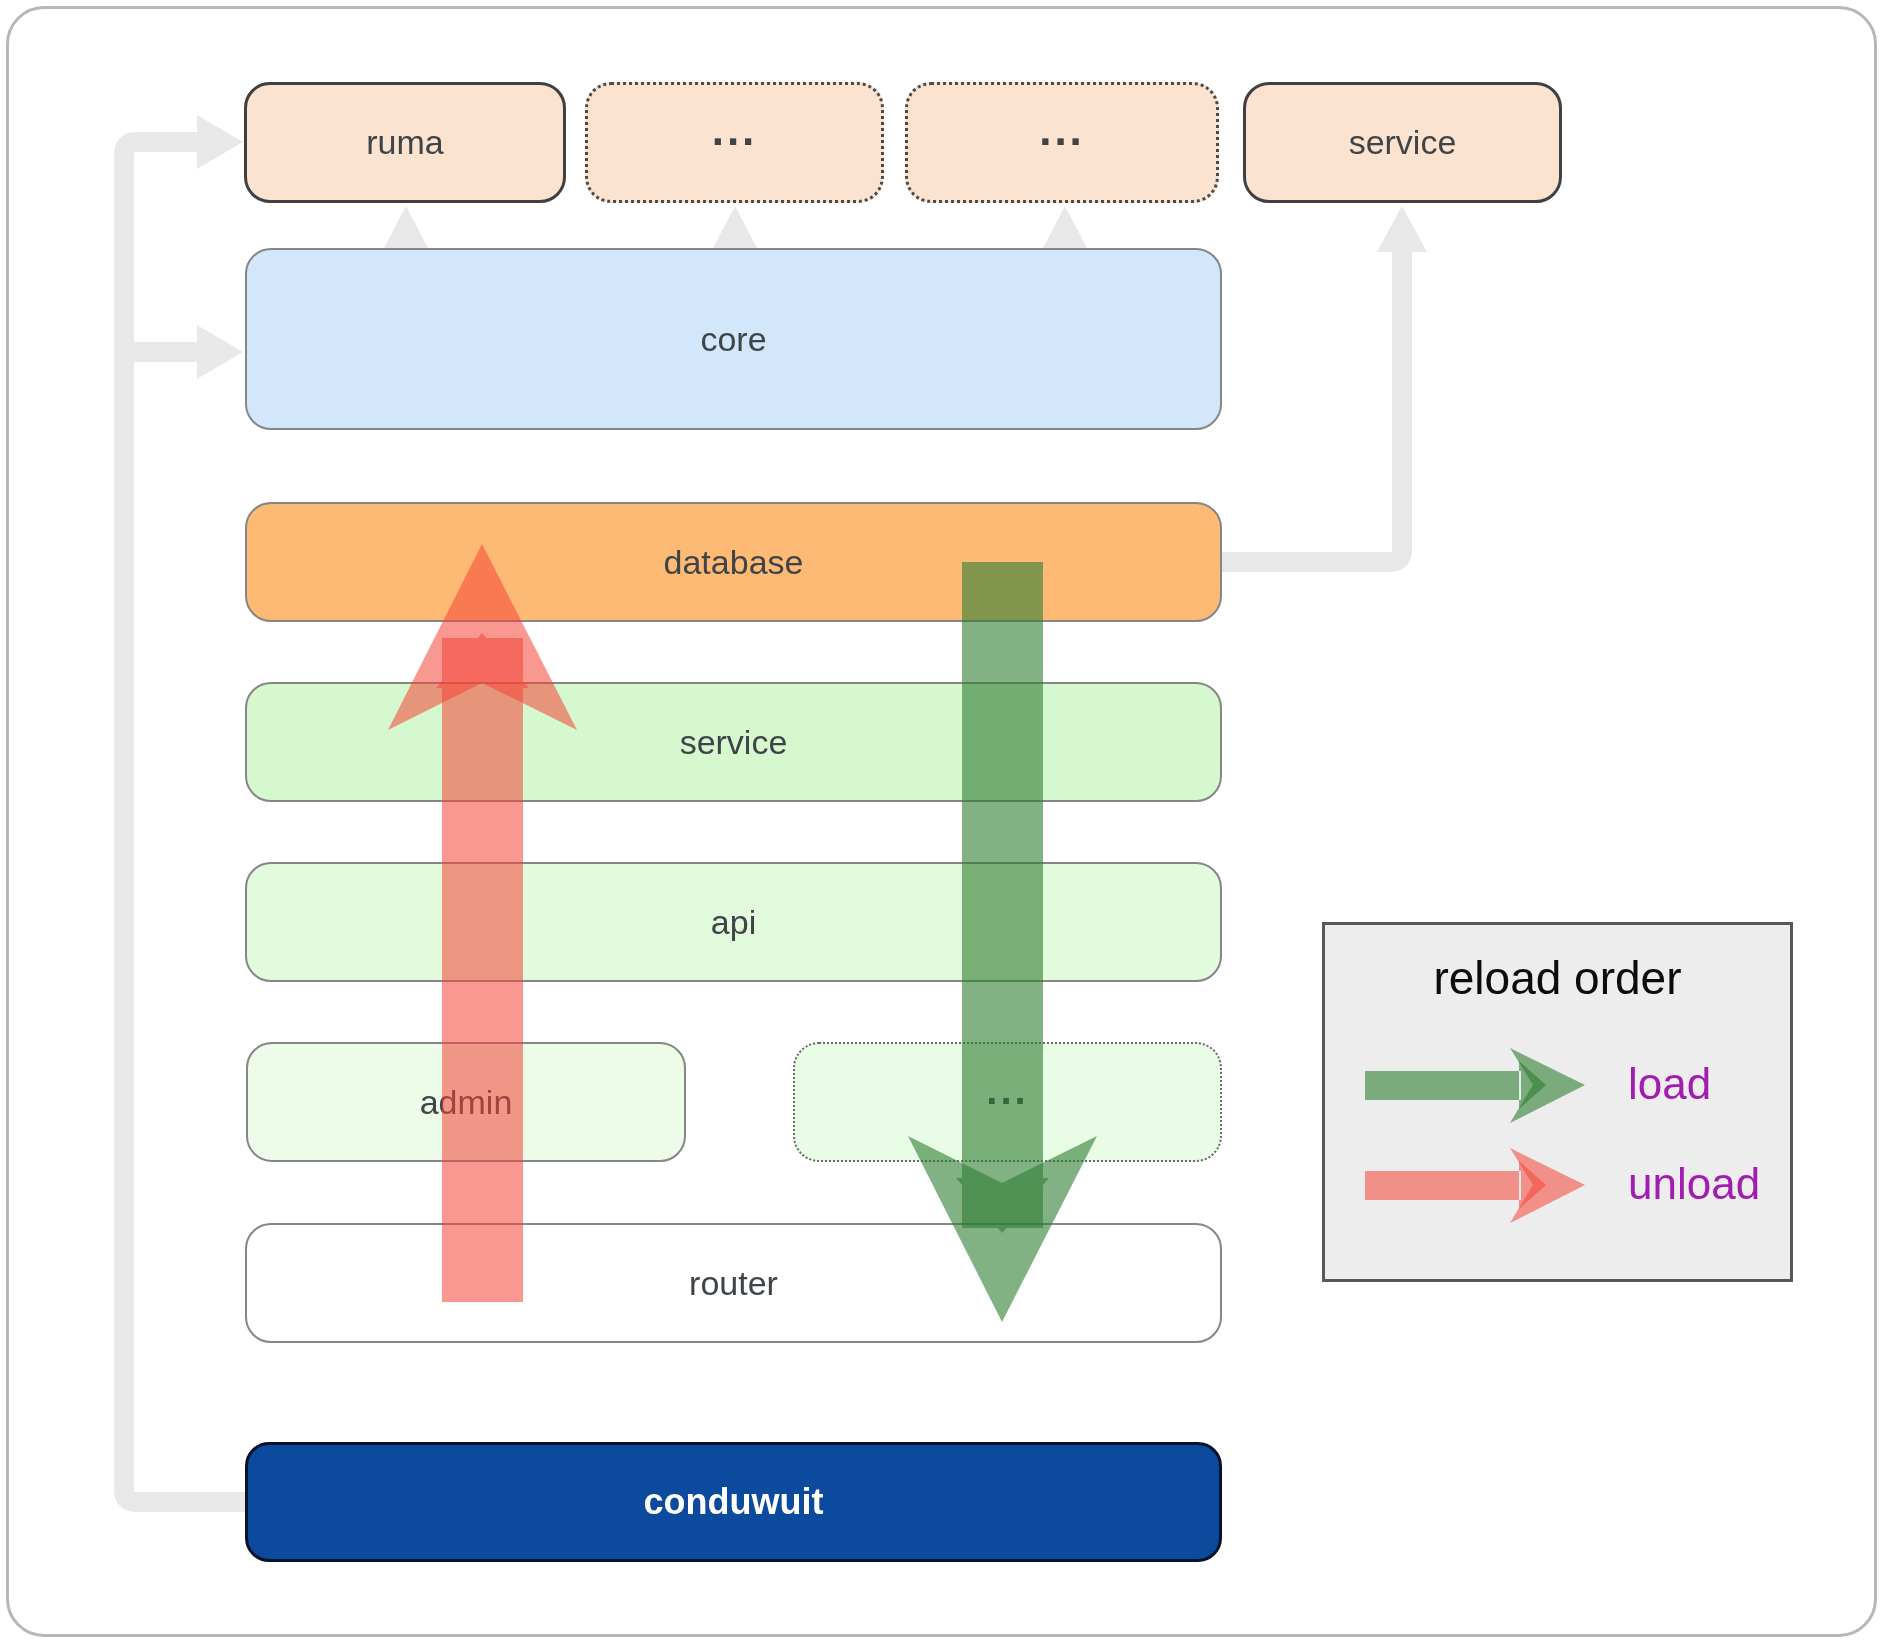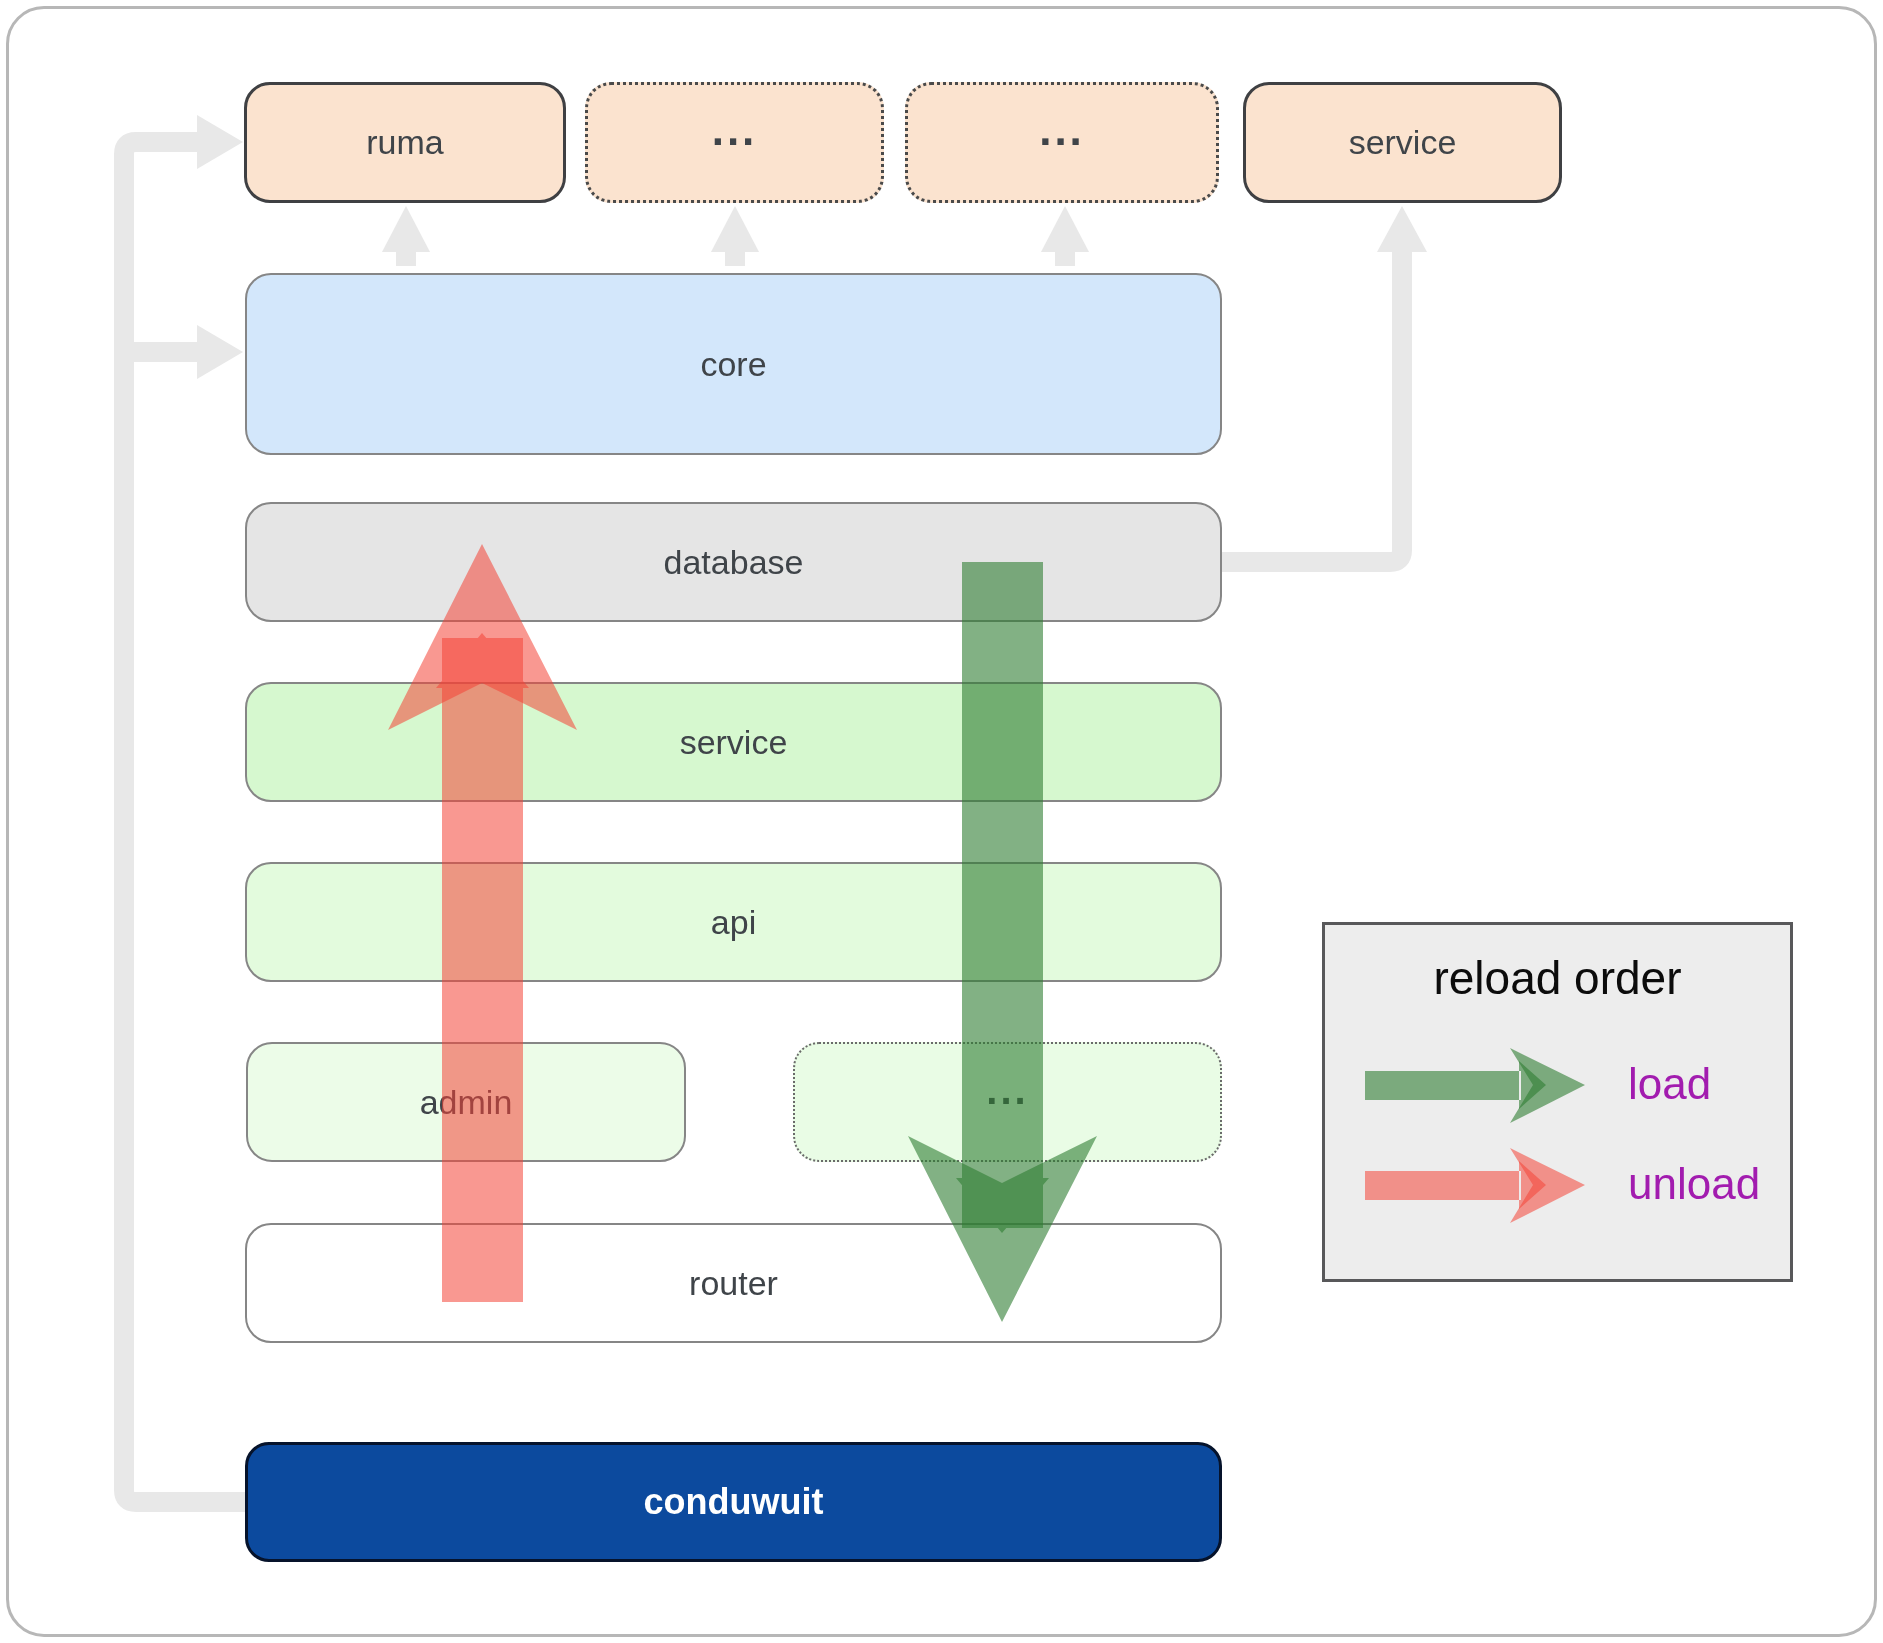--- a/index.html
+++ b/index.html
@@ -12,22 +12,22 @@
   .box{position:absolute;box-sizing:border-box;display:flex;align-items:center;justify-content:center;z-index:2;
        font-size:34px;color:#3f4449;border-radius:26px;}
   .solid-dark{border:3px solid #3f4043;background:#fbe3cf;}
   .dotted-peach{border:3px dotted #4a4a4a;background:#fbe3cf;}
   .gray-border{border:2px solid #868686;}
   .dots{font-weight:700;font-size:44px;letter-spacing:3px;transform:translateY(-26%);color:#3f4449;}
   #box-ruma{left:244px;top:82px;width:322px;height:121px;}
   #box-dots-1{left:585px;top:82px;width:299px;height:121px;}
   #box-dots-2{left:905px;top:82px;width:314px;height:121px;}
   #box-rocksdb{left:1243px;top:82px;width:319px;height:121px;}
-  #box-core{left:245px;top:273px;width:977px;height:182px;background:#d3e7fb;}
-  #box-database{left:245px;top:502px;width:977px;height:120px;background:#e5e5e5;}
+  #box-core{left:245px;top:248px;width:977px;height:182px;background:#d3e7fb;}
+  #box-database{left:245px;top:502px;width:977px;height:120px;background:#fdba74;}
   #box-service{left:245px;top:682px;width:977px;height:120px;background:#d6f8cf;}
   #box-api{left:245px;top:862px;width:977px;height:120px;background:#e3fbdd;}
   #box-admin{left:246px;top:1042px;width:440px;height:120px;background:#ecfce8;}
   #box-admin-dots{left:793px;top:1042px;width:429px;height:120px;background:#e9fce5;border:2px dotted #6a6a6a;}
   #box-admin-dots .dots{font-size:40px;}
   #box-router{left:245px;top:1223px;width:977px;height:120px;background:#ffffff;}
   #box-conduwuit{left:245px;top:1442px;width:977px;height:120px;background:#0c4a9e;border:3px solid #06132b;
                  color:#ffffff;font-weight:700;font-size:36px;border-radius:24px;}
   
   #legend{position:absolute;left:1322px;top:922px;width:471px;height:360px;box-sizing:border-box;

